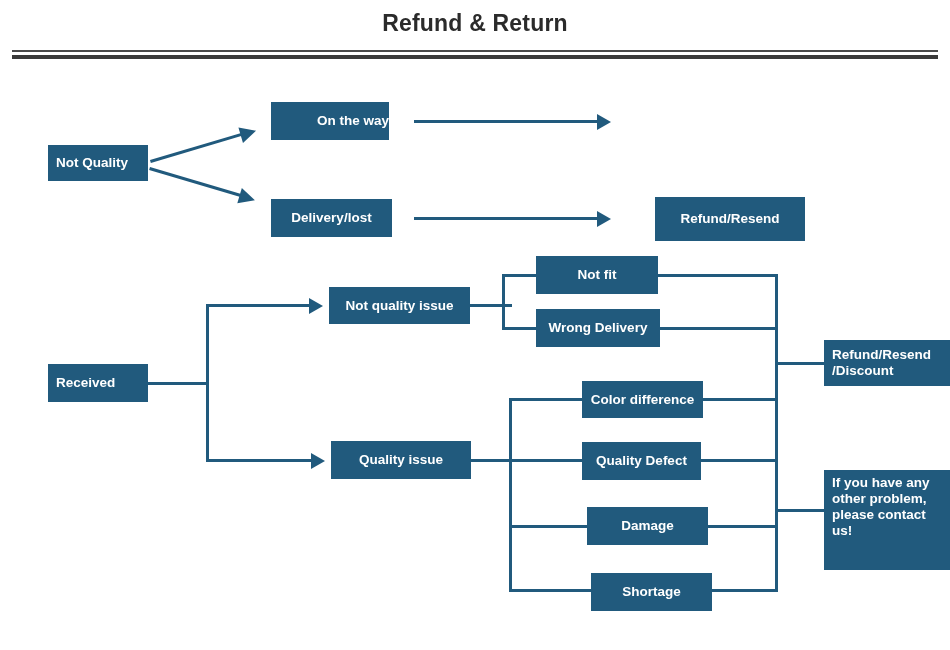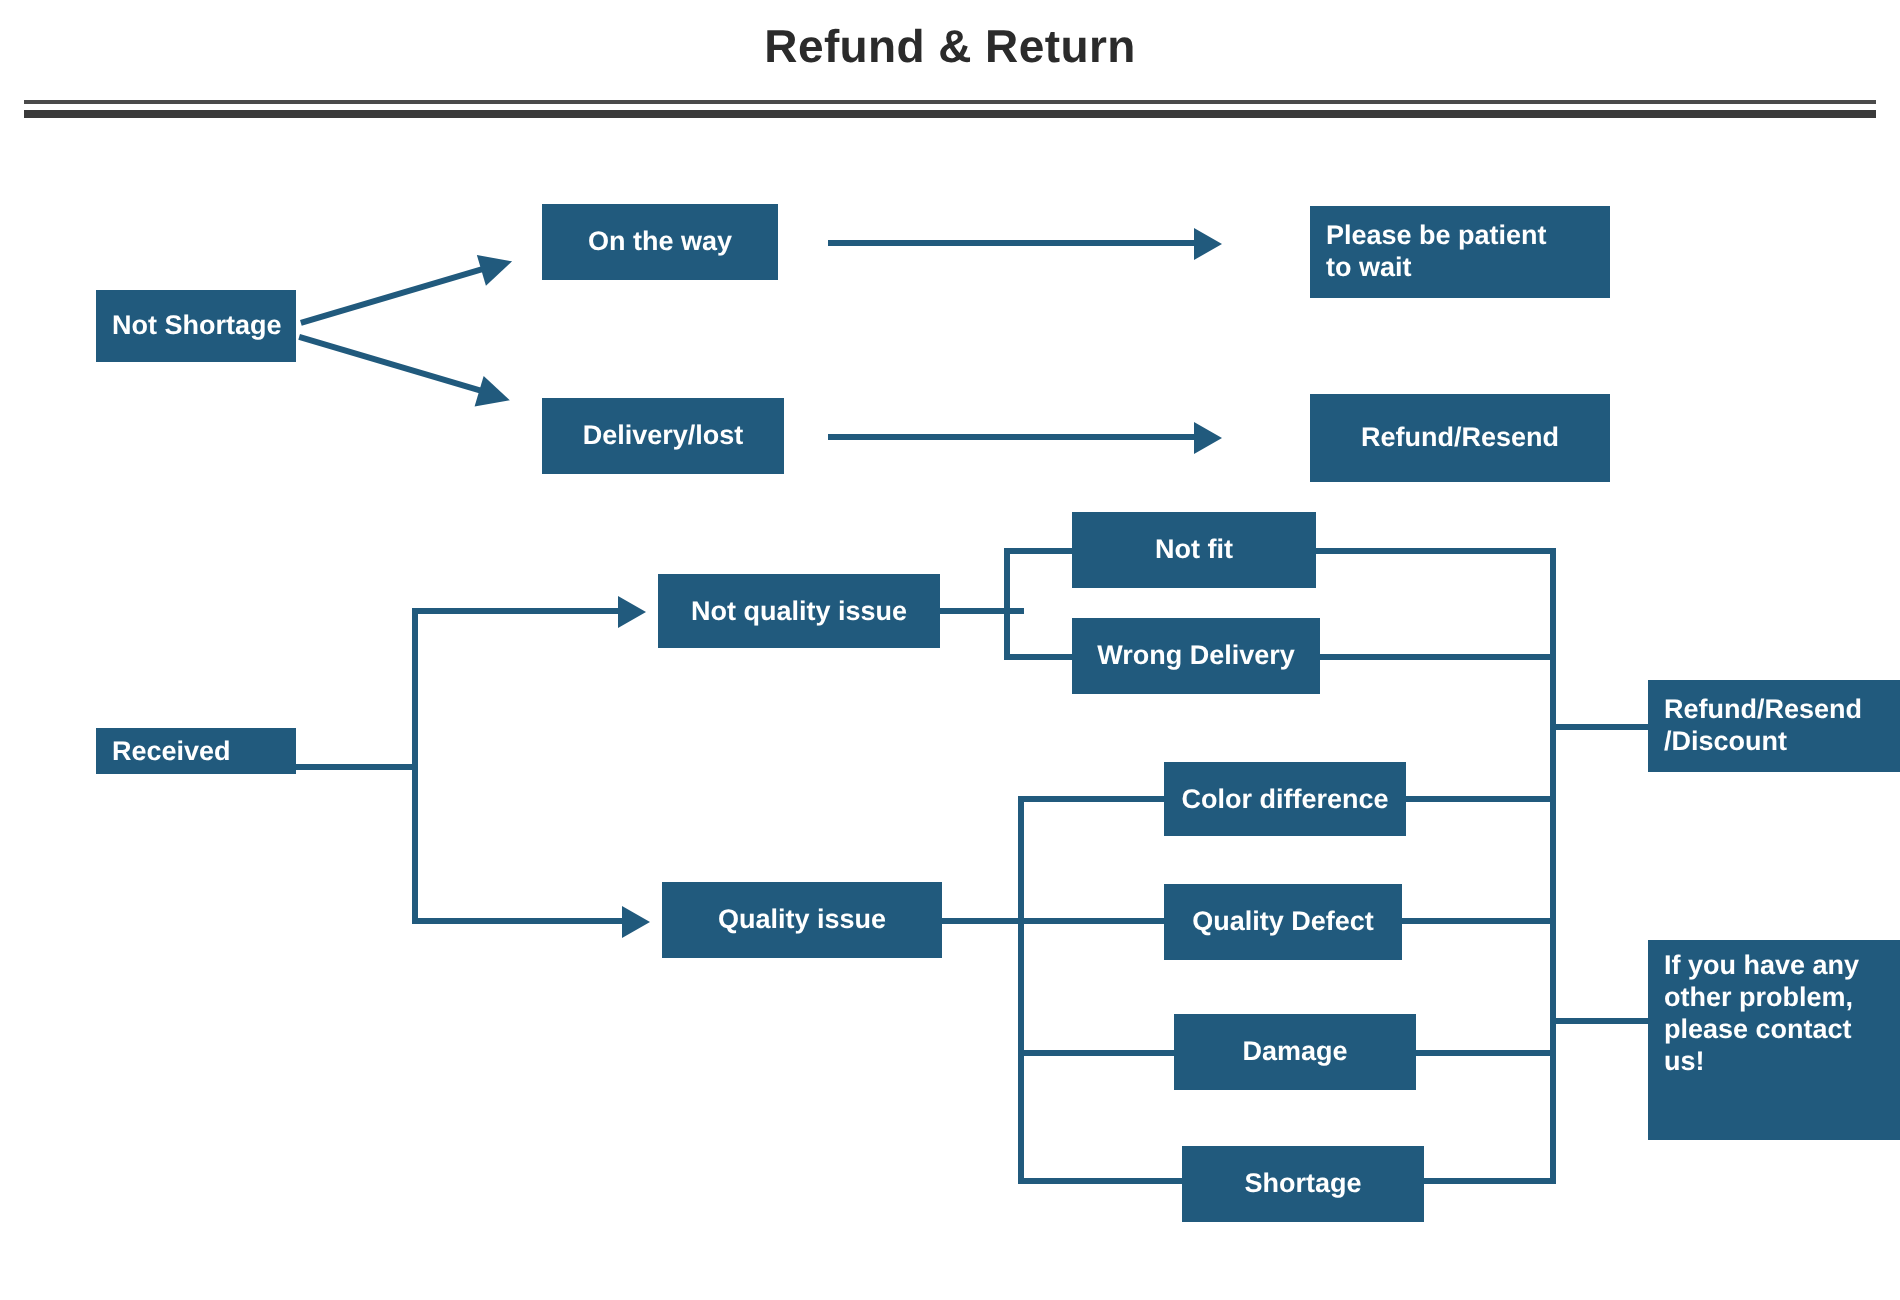--- a/index.html
+++ b/index.html
@@ -166,41 +166,37 @@
   <div class="hline" style="left:660px; top:327px; width:118px;"></div>
   <div class="hline" style="left:703px; top:398px; width:75px;"></div>
   <div class="hline" style="left:701px; top:459px; width:77px;"></div>
   <div class="hline" style="left:708px; top:525px; width:70px;"></div>
   <div class="hline" style="left:712px; top:589px; width:66px;"></div>
 
   <div class="hline" style="left:775px; top:362px; width:52px;"></div>
   <div class="hline" style="left:775px; top:509px; width:52px;"></div>
 
   <div class="node leftal" style="left:48px; top:145px; width:100px; height:36px;">
-    <span class="txt">Not Shortage</span>
-  </div>
-
-  <div class="node center" style="left:271px; top:102px; width:118px; height:38px;">
+    <span class="txt">Not Quality</span>
+  </div>
+
+  <div class="node center" style="left:271px; top:102px; width:118px; height:38px;text-align:right;">
     <span class="txt">On the way</span>
   </div>
 
   <div class="node center" style="left:271px; top:199px; width:121px; height:38px;">
     <span class="txt">Delivery/lost</span>
   </div>
 
-  <div class="node leftal" style="left:655px; top:103px; width:150px; height:46px;">
-    <span class="txt">Please be patient
-to wait</span>
-  </div>
 
   <div class="node center" style="left:655px; top:197px; width:150px; height:44px;">
     <span class="txt">Refund/Resend</span>
   </div>
 
-  <div class="node leftal" style="left:48px; top:364px; width:100px; height:23px;">
+  <div class="node leftal" style="left:48px; top:364px; width:100px; height:38px;">
     <span class="txt">Received</span>
   </div>
 
   <div class="node center" style="left:331px; top:441px; width:140px; height:38px;">
     <span class="txt">Quality issue</span>
   </div>
 
   <div class="node center" style="left:329px; top:287px; width:141px; height:37px;">
     <span class="txt">Not quality issue</span>
   </div>

